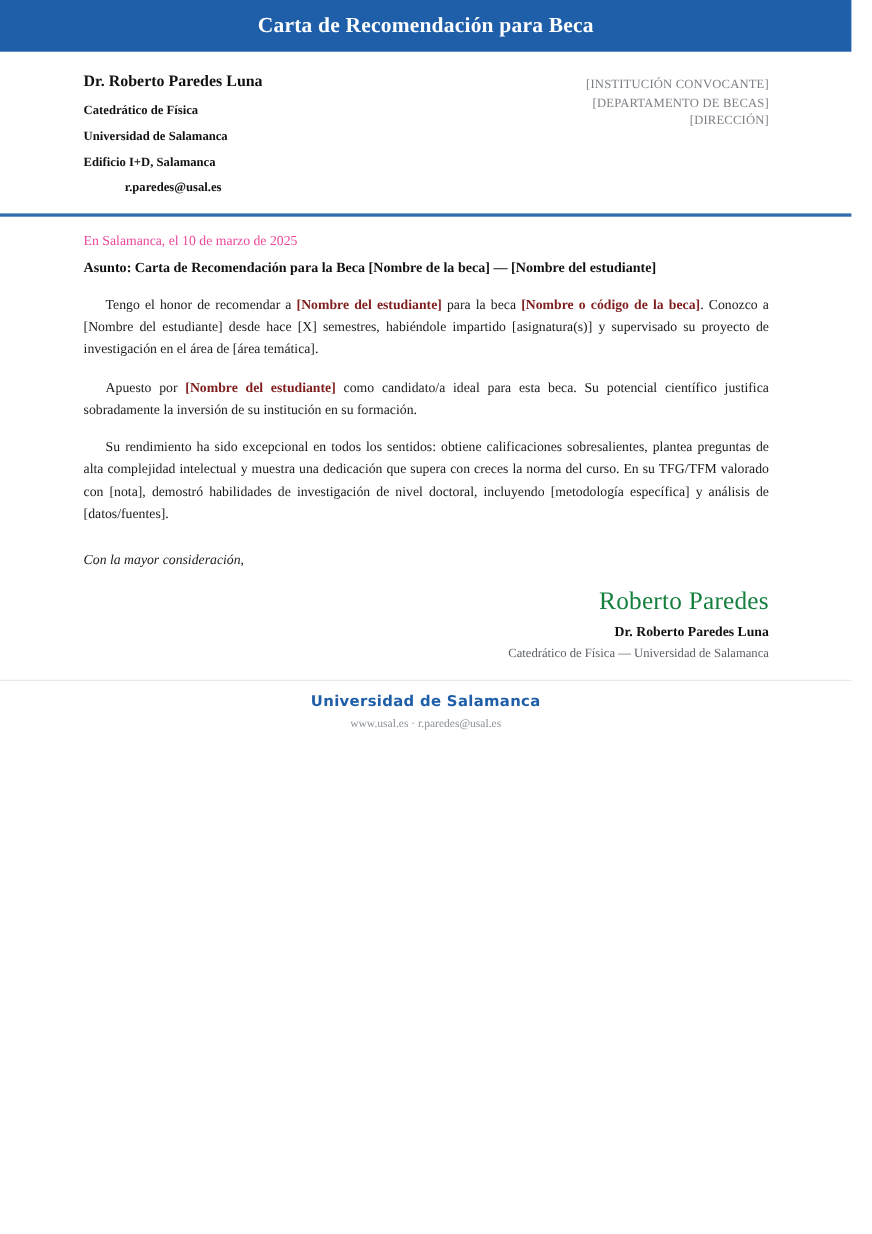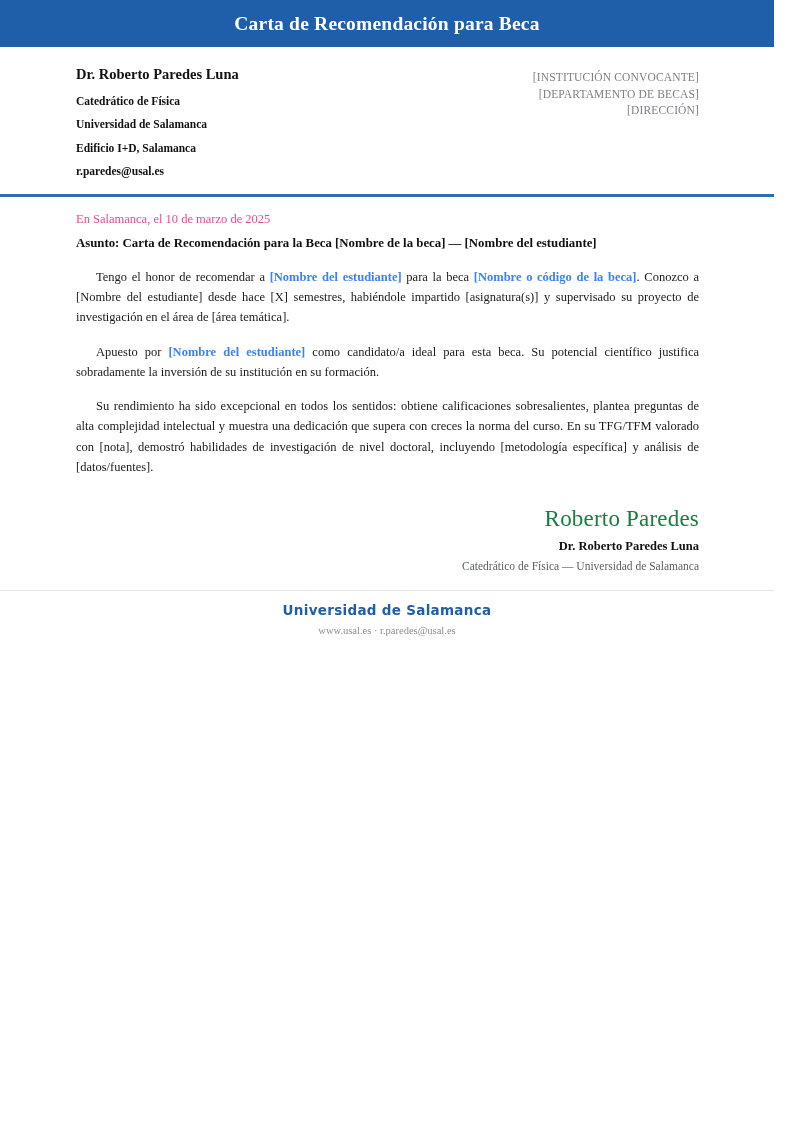--- a/index.html
+++ b/index.html
@@ -58,20 +58,21 @@
   }
   .sender-line {
     font-weight: bold;
     font-size: 11.5px;
     line-height: 1.35;
     margin-bottom: 8px;
     color: #111111;
   }
   .sender-line:last-child {
     margin-bottom: 0;
+    text-align: center;
   }
   .recipient-block {
     text-align: right;
     padding-top: 4px;
   }
   .recipient-line {
     font-size: 11.5px;
     line-height: 1.45;
     color: #7b7f85;
     letter-spacing: 0.15px;
@@ -110,21 +111,21 @@
   .para {
     font-size: 12.5px;
     line-height: 1.62;
     text-align: justify;
     text-indent: 20px;
     margin: 0 0 14px 0;
     color: #1a1a1a;
   }
   .para b {
     font-weight: bold;
-    color: #3b82f6;
+    color: #7f1d1d;
   }
   .closing {
     font-size: 12.5px;
     font-style: italic;
     line-height: 1.6;
     margin: 22px 0 0 0;
   }
 
   
   .signature-block {
@@ -212,20 +213,21 @@
 
     <div class="subject-line">Asunto: Carta de Recomendación para la Beca [Nombre de la beca] — [Nombre del estudiante]</div>
 
 
     <p class="para"><span>Tengo el honor de recomendar a </span><b>[Nombre del estudiante]</b><span> para la beca </span><b>[Nombre o código de la beca]</b><span>. Conozco a [Nombre del estudiante] desde hace [X] semestres, habiéndole impartido [asignatura(s)] y supervisado su proyecto de investigación en el área de [área temática].</span></p>
 
     <p class="para"><span>Apuesto por </span><b>[Nombre del estudiante]</b><span> como candidato/a ideal para esta beca. Su potencial científico justifica sobradamente la inversión de su institución en su formación.</span></p>
 
     <p class="para">Su rendimiento ha sido excepcional en todos los sentidos: obtiene calificaciones sobresalientes, plantea preguntas de alta complejidad intelectual y muestra una dedicación que supera con creces la norma del curso. En su TFG/TFM valorado con [nota], demostró habilidades de investigación de nivel doctoral, incluyendo [metodología específica] y análisis de [datos/fuentes].</p>
 
+    <p class="closing">Con la mayor consideración,</p>
 
   </div>
 
   <div class="signature-block">
     <div class="signature-name">Roberto Paredes</div>
     <div class="signature-fullname">Dr. Roberto Paredes Luna</div>
     <div class="signature-role">Catedrático de Física — Universidad de Salamanca</div>
   </div>
 
   <div class="footer-rule"></div>

